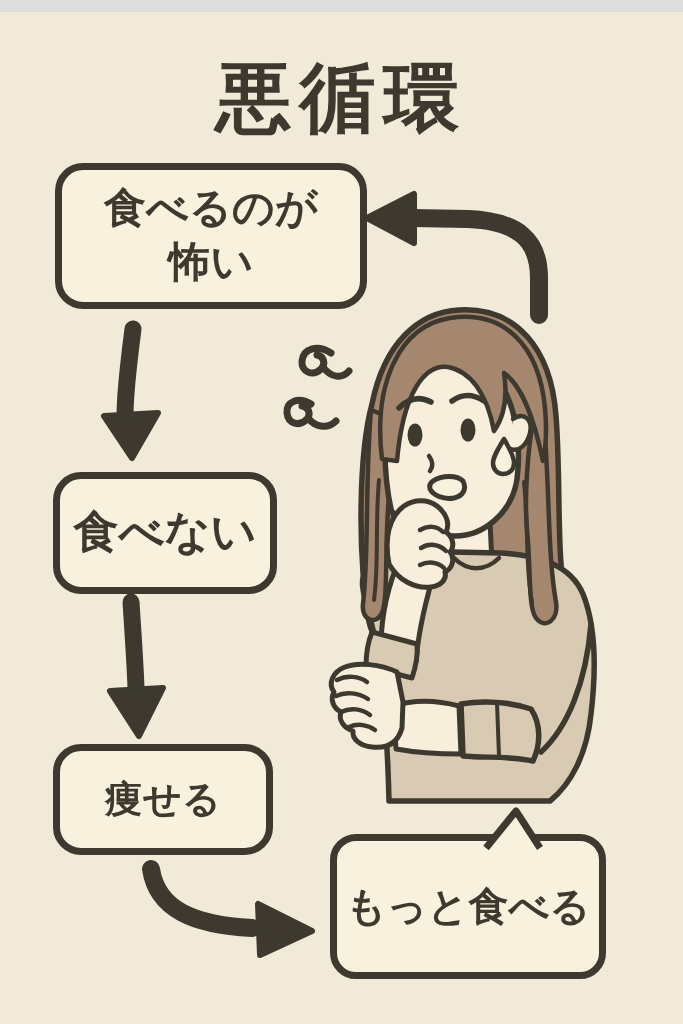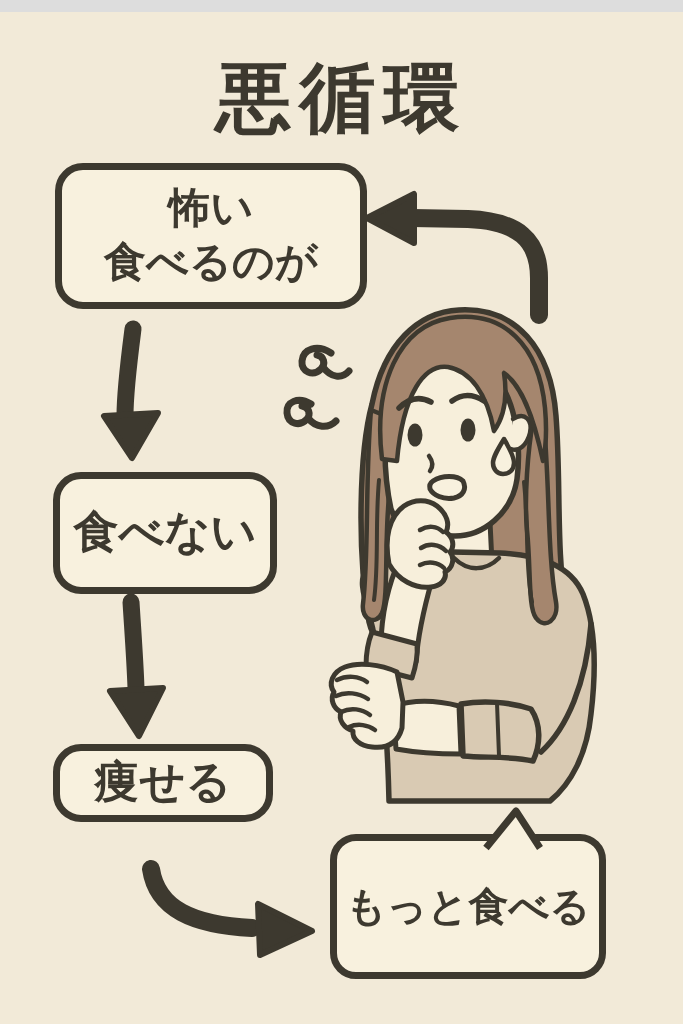--- a/index.html
+++ b/index.html
@@ -39,21 +39,21 @@
     flex-direction:column;
     align-items:center;
     justify-content:center;
     text-align:center;
     font-weight:700;
     line-height:1.28;
     z-index:3;
   }
   .box-fear{left:55px;top:151px;width:312px;height:146px;font-size:42px;}
   .box-dont-eat{left:53px;top:460px;width:224px;height:122px;font-size:45px;}
-  .box-lose-weight{left:53px;top:732px;width:220px;height:78px;font-size:45px;}
+  .box-lose-weight{left:53px;top:732px;width:220px;height:111px;font-size:38px;}
   .bubble{
     position:absolute;
     left:330px;top:822px;width:276px;height:145px;
     background:var(--panel);
     border:7px solid var(--ink);
     border-radius:26px;
     display:flex;flex-direction:row;
     align-items:center;justify-content:center;
     text-align:center;
     font-weight:700;
@@ -164,22 +164,22 @@
       <path d="M 110 679 L 163 676 L 139 724 Z" fill="var(--ink)" stroke="var(--ink)" stroke-width="6" stroke-linejoin="round"></path>
     </g>
 
     <g>
       <path d="M 151 857 C 157 897 193 913 252 916" fill="none" stroke="var(--ink)" stroke-width="18" stroke-linecap="round"></path>
       <path d="M 258 892 L 260 943 L 312 919 Z" fill="var(--ink)" stroke="var(--ink)" stroke-width="6" stroke-linejoin="round"></path>
     </g>
   </svg>
 
   <div class="flow-box box-fear">
+    <span>食べるのが</span>
     <span>怖い</span>
-    <span>食べるのが</span>
   </div>
 
   <div class="flow-box box-dont-eat">
     <span>食べない</span>
   </div>
 
   <div class="flow-box box-lose-weight">
     <span>痩せる</span>
   </div>
 

